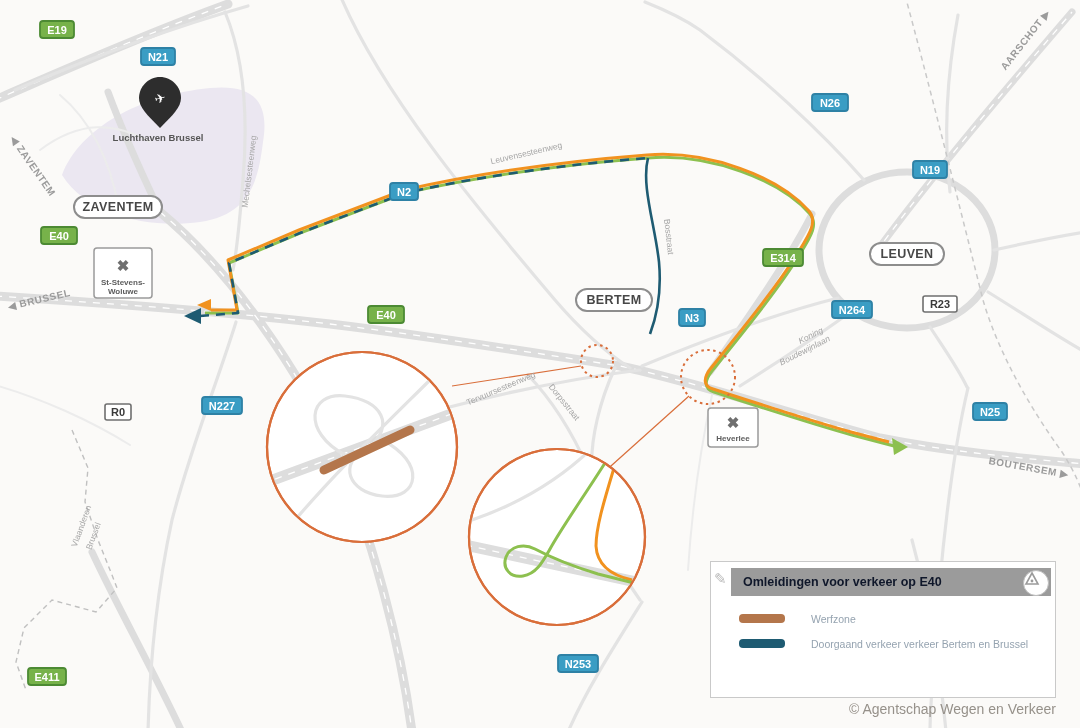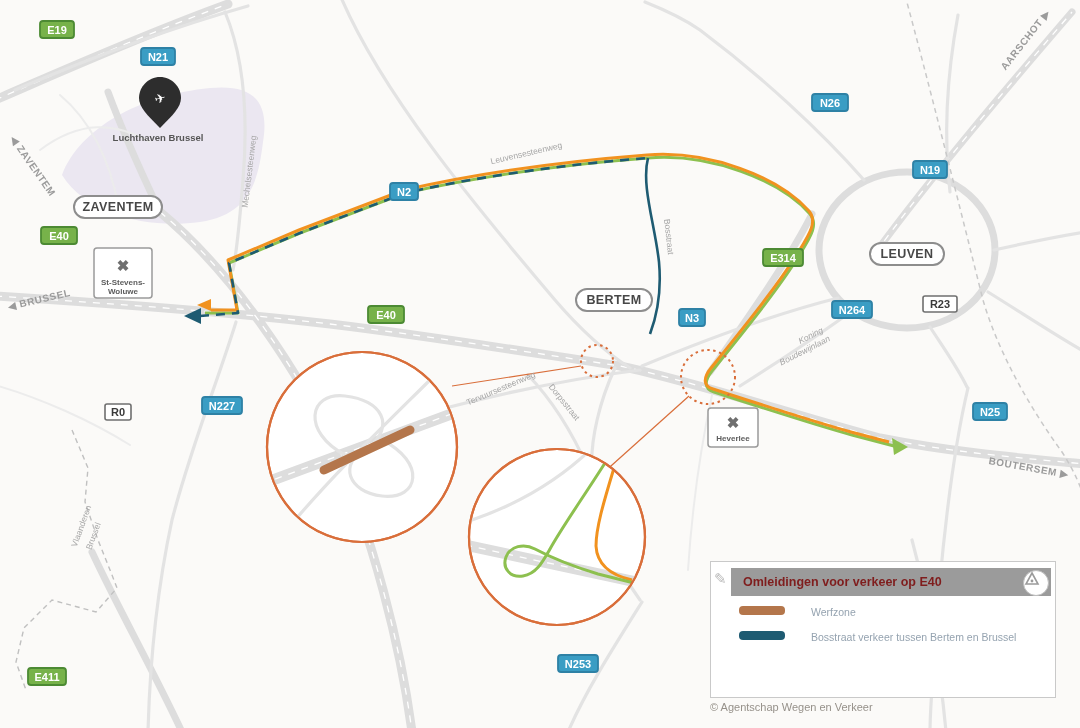--- a/index.html
+++ b/index.html
@@ -52,28 +52,28 @@
   .pin{fill:var(--pin);}
   .plane{fill:#ffffff;font-size:13px;text-anchor:middle;}
   .airport{fill:var(--airport_fill);}
 
   
   .legend{position:absolute;left:710px;top:561px;width:346px;height:137px;background:#ffffff;
           border:1.5px solid var(--box_border);box-sizing:border-box;}
   .legend-header{position:relative;height:28px;margin-top:6px;}
   .pencil{position:absolute;left:3px;top:2px;color:#b9b9b9;font-size:15px;}
   .legend-bar{position:absolute;left:20px;right:4px;top:0;height:28px;background:var(--legend_bar);
-              display:flex;align-items:center;color:#7f1d1d;font-size:12.5px;font-weight:bold;padding-left:12px;box-sizing:border-box;}
+              display:flex;align-items:center;color:#0f172a;font-size:12.5px;font-weight:bold;padding-left:12px;box-sizing:border-box;}
   .awv{position:absolute;right:2px;top:2px;width:24px;height:24px;background:#ffffff;border:1px solid #bdbdbd;
        border-radius:50%;display:flex;align-items:center;justify-content:center;}
   .lg-rows{padding:10px 0 0 28px;}
-  .lg-row{display:flex;align-items:flex-start;height:25px;}
+  .lg-row{display:flex;align-items:center;height:25px;}
   .lg-swatch{width:46px;height:9px;border-radius:4px;flex:0 0 auto;}
   .lg-label{margin-left:26px;font-size:10.5px;color:var(--legend_text);}
-  .copyright{position:absolute;left:710px;top:701px;width:346px;font-size:11px;color:var(--copyright);}
+  .copyright{position:absolute;left:710px;top:701px;width:346px;text-align:right;font-size:14px;color:var(--copyright);}
 </style>
 </head>
 <body>
 
 <div class="canvas">
 <svg width="1080" height="728" viewBox="0 0 1080 728">
   <defs>
     <clipPath id="clipA">
           <circle cx="362" cy="447" r="95"></circle>
         </clipPath>
@@ -299,18 +299,18 @@
       </span>
     </div>
   </div>
   <div class="lg-rows">
     <div class="lg-row">
       <span class="lg-swatch" style="background-color: rgb(180, 118, 75);"></span>
       <span class="lg-label">Werfzone</span>
     </div>
     <div class="lg-row">
       <span class="lg-swatch" style="background-color: rgb(30, 91, 114);"></span>
-      <span class="lg-label">Bosstraat verkeer tussen Bertem en Brussel</span>
+      <span class="lg-label">Doorgaand verkeer verkeer Bertem en Brussel</span>
     </div>
   </div>
 </div>
 <div class="copyright">© Agentschap Wegen en Verkeer</div>
 </div>
 
 </body></html>

